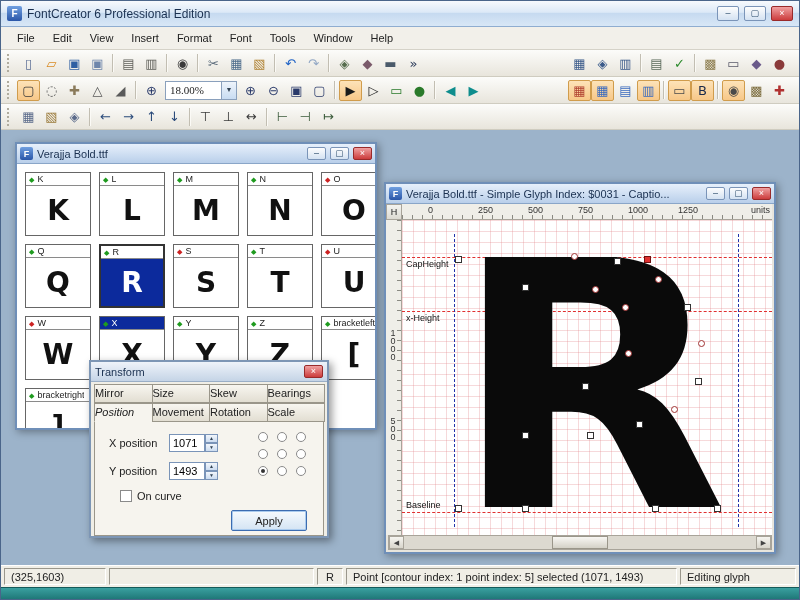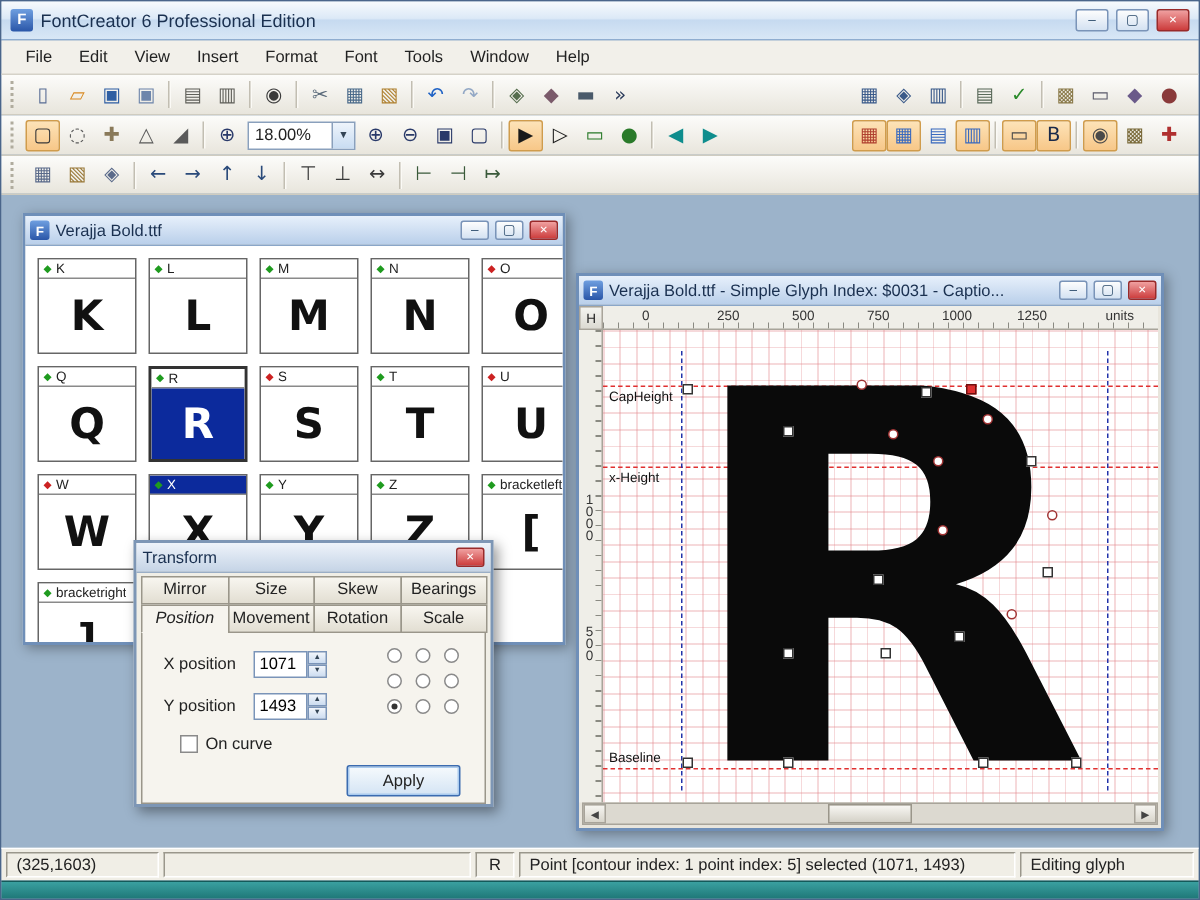--- a/index.html
+++ b/index.html
@@ -26,21 +26,21 @@
   .toolbar.r1 { height:27px; }
   .toolbar.r2 { height:27px; }
   .toolbar.r3 { height:26px; }
   .grip { width:5px; height:18px; border-left:2px dotted #b0ac9e; margin:0 5px 0 2px; }
   .tbgroup { display:flex; align-items:center; }
   .tbgroup.right { margin-left:auto; margin-right:4px; }
   .tbtn { width:23px; height:21px; display:flex; align-items:center; justify-content:center; border:1px solid transparent; border-radius:2px; }
   .tbtn.pressed { background:linear-gradient(#fde3b8,#f7c788); border-color:#d09c4c; }
   .tg { font-size:13px; line-height:13px; font-family:"DejaVu Sans",sans-serif; }
   .tsep { width:2px; height:18px; border-left:1px solid #c2beb2; border-right:1px solid #fbfaf6; margin:0 3px; }
-  .zoombox { width:72px; height:19px; background:#fff; border:1px solid #8aa0bc; display:flex; align-items:center; margin:0 2px; }
+  .zoombox { width:72px; height:19px; background:#fff; border:1px solid #8aa0bc; display:flex; align-items:center; margin:0 2px;font-family:Liberation Serif, serif; }
   .zval { flex:1; padding-left:4px; font-size:11px; }
   .zarr { width:15px; height:100%; background:linear-gradient(#eef4fb,#c8dcf2); border-left:1px solid #8aa0bc; font-size:7px; display:flex; align-items:center; justify-content:center; color:#345; }
 
   
   .mdi { position:relative; flex:1; overflow:hidden; background:#9cb3ca; }
 
   .win { position:absolute; border:2px solid #6f8fb8; background:#f0eee6; box-shadow:2px 2px 8px rgba(0,0,0,.35); }
   .wtitle { height:20px; background:linear-gradient(#e7f0fb,#b9cfea); border-bottom:1px solid #8aa6c8; display:flex; align-items:center; gap:4px; padding:0 3px; }
   .wtitle .title-text { font-size:11px; white-space:nowrap; overflow:hidden; flex:1; }
   .wicon { width:13px; height:13px; font-size:9px; }
@@ -58,21 +58,21 @@
   .cchar { font-family:"DejaVu Sans",sans-serif; font-weight:bold; font-size:28px; color:#111; }
   .cell.sel .cbody { background:#0c2a9c; }
   .cell.sel .cchar { color:#fff; }
 
   
   .editor { left:383px; top:52px; width:392px; height:372px; }
   .ed-body { position:relative; width:100%; height:348px; background:#e8e5dc; }
   .corner { position:absolute; left:0; top:0; width:16px; height:16px; background:linear-gradient(#f4f4f0,#dcdad2); border:1px solid #a8a49a; font-size:9px; display:flex; align-items:center; justify-content:center; }
   .hruler { position:absolute; left:16px; right:2px; top:0; height:16px; background-color:#efeee8; background-image:repeating-linear-gradient(to right,#8a8a82 0 1px,transparent 1px 10px); background-size:100% 4px; background-position:0 100%; background-repeat:no-repeat; border-bottom:1px solid #a8a49a; }
   .htick { position:absolute; top:1px; font-size:9px; color:#333; }
-  .units { position:absolute; right:16px; top:1px; font-size:9px; color:#333; }
+  .units { position:absolute; right:2px; top:1px; font-size:9px; color:#333; }
   .vruler { position:absolute; left:0; top:16px; width:16px; bottom:17px; background-color:#efeee8; background-image:repeating-linear-gradient(to bottom,#8a8a82 0 1px,transparent 1px 10px); background-size:4px 100%; background-position:100% 0; background-repeat:no-repeat; border-right:1px solid #a8a49a; }
   .vtick { position:absolute; left:2px; font-size:9px; color:#333; writing-mode:vertical-lr; text-orientation:upright; letter-spacing:-2px; }
   .canvas { position:absolute; left:16px; top:16px; right:2px; bottom:17px; background-color:#fff;
     background-image:repeating-linear-gradient(to right,rgba(225,130,135,.30) 0 1px,transparent 1px 11px),
                      repeating-linear-gradient(to bottom,rgba(225,130,135,.30) 0 1px,transparent 1px 11px);
     overflow:hidden; }
   .gline { position:absolute; left:0; right:0; border-top:1px dashed #e03030; }
   .glabel { position:absolute; left:4px; font-size:9px; color:#111; text-shadow:0 0 2px #fff; }
   .bline { position:absolute; top:14px; bottom:8px; border-left:1px dashed #2233aa; }
   .glyphbox { position:absolute; left:54px; top:37px; width:270px; height:255px; }
@@ -84,21 +84,21 @@
   .sarrow { width:15px; background:linear-gradient(#f6f5f1,#d8d5cb); border:1px solid #a8a49a; font-size:7px; display:flex; align-items:center; justify-content:center; color:#444; }
   .strack { flex:1; position:relative; }
   .sthumb { position:absolute; left:42%; width:16%; top:0; bottom:0; background:linear-gradient(#f8f7f3,#d4d1c7); border:1px solid #9a968a; }
 
   
   .dialog { position:absolute; left:88px; top:230px; width:240px; height:178px; border:2px solid #7d96b5; background:#f0eee6; box-shadow:3px 3px 8px rgba(0,0,0,.4); z-index:5; }
   .dtitle { height:20px; background:linear-gradient(#eef3fa,#c5d4e6); border-bottom:1px solid #9aaec6; display:flex; align-items:center; padding:0 4px; }
   .dtitle .title-text { flex:1; font-size:11px; }
   .tabrow { display:flex; padding:2px 3px 0 3px; }
   .tabrow.second { padding-top:0; }
-  .dtab { flex:1; text-align:center; padding:2px 0 3px 0; background:linear-gradient(#f8f6f0,#e2ded2); border:1px solid #9a968a; margin-right:-1px; }
+  .dtab { flex:1; text-align:left; padding:2px 0 3px 0; background:linear-gradient(#f8f6f0,#e2ded2); border:1px solid #9a968a; margin-right:-1px; }
   .dtab.active { background:#f6f4ee; border-bottom-color:#f6f4ee;font-style:italic; }
   .dcontent { position:relative; height:114px; background:#f6f4ee; border:1px solid #9a968a; margin:0 3px 3px 3px; border-top:none; }
   .frow { position:absolute; left:14px; display:flex; align-items:center; gap:8px; }
   .frow.xrow { top:12px; } .frow.yrow { top:40px; }
   .spin { display:flex; }
   .spinval { width:36px; height:18px; border:1px solid #7a94b8; font-size:11px; padding-left:3px; font-family:"Liberation Sans",sans-serif; }
   .spinbtns { display:flex; flex-direction:column; width:13px; height:18px; }
   .spb { flex:1; font-size:5px; line-height:5px; display:flex; align-items:center; justify-content:center; background:linear-gradient(#f2f6fb,#ccdcf0); border:1px solid #7a94b8; color:#345; }
   .flabel { width:52px; }
   .anchorgrid { position:absolute; right:16px; top:10px; display:grid; grid-template-columns:repeat(3,11px); grid-auto-rows:11px; gap:6px 8px; }

